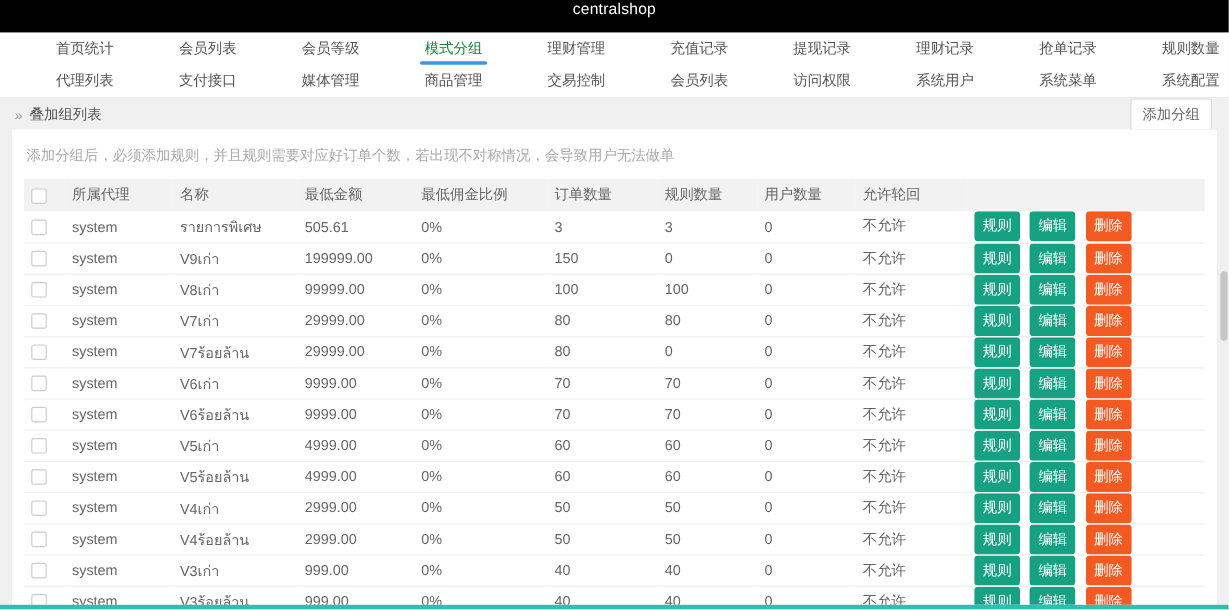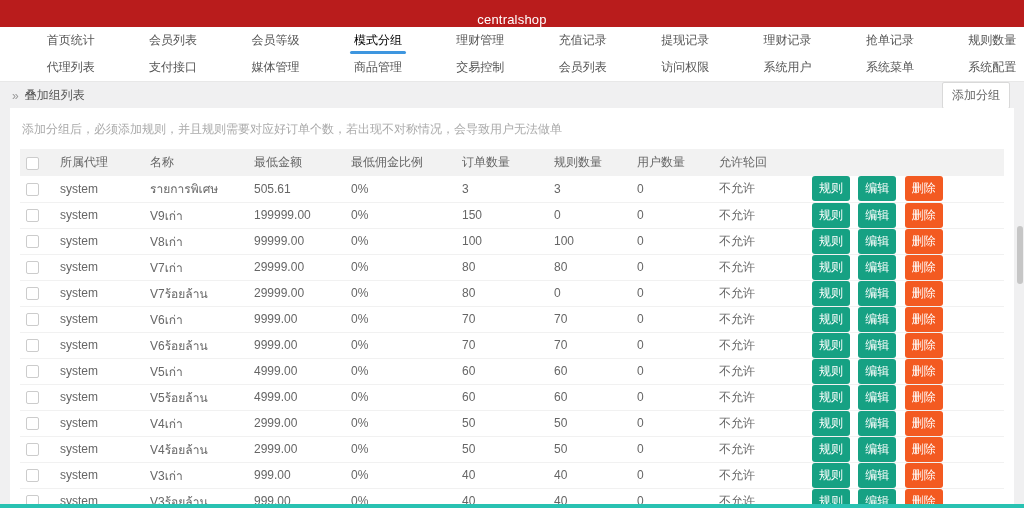--- a/index.html
+++ b/index.html
@@ -2,31 +2,31 @@
 <html><head>
 <meta charset="utf-8">
 <style>
   * { margin:0; padding:0; box-sizing:border-box; }
   html,body { width:1024px; height:508px; overflow:hidden; }
   body {
     font-family:"Liberation Sans","DejaVu Sans",sans-serif;
     font-size:12px; color:#666; background:#f0f0f1; position:relative;
   }
   
-  .topbar { height:27px; background:#b91c1c; position:relative; display:flex; align-items:flex-end; color:#fff;text-decoration:underline; }
+  .topbar { height:27px; background:#000000; position:relative; display:flex; align-items:flex-start; color:#fff;text-decoration:underline; }
   .topbar-title { position:absolute; left:0; right:0; text-align:center; font-size:13px; letter-spacing:.2px; }
   .topbar-right { margin-left:auto; display:flex; align-items:stretch; height:100%; position:relative; z-index:1; }
   .tb-btn { display:flex; align-items:center; gap:5px; padding:0 20px; cursor:pointer; border-left:1px solid rgba(255,255,255,.18); }
   .tb-btn svg { display:block; }
   .user-label { font-size:12px; }
   
   .nav { background:#fff; border-bottom:1px solid #e8e8e8; }
   .nav-row { display:flex; height:27px; }
   .nav-item { flex:1; text-align:center; line-height:26px; color:#555; cursor:pointer; position:relative; white-space:nowrap;margin-left:39px; }
-  .nav-item.active { color:#000000; }
+  .nav-item.active { color:#15803d; }
   .nav-item.active::after { content:""; position:absolute; left:4px; right:4px; bottom:0; height:3px; background:#3e96df; border-radius:2px; }
   
   .crumb-bar { height:27px; display:flex; align-items:center; justify-content:space-between; padding:0 14px 0 12px; }
   .crumb-left { display:flex; align-items:center; gap:6px; color:#555; }
   .crumb-arrow { color:#999; }
   .add-group-btn { background:#fff; border:1px solid #d9d9d9; border-radius:2px; color:#666; font-size:12px; padding:4px 9px; cursor:pointer; }
   
   .card { position:absolute; left:10px; right:10px; top:108px; bottom:4px; background:#fff; overflow:hidden; }
   .note { padding:13px 12px 11px 12px; color:#aaa; font-size:12px; }
   

